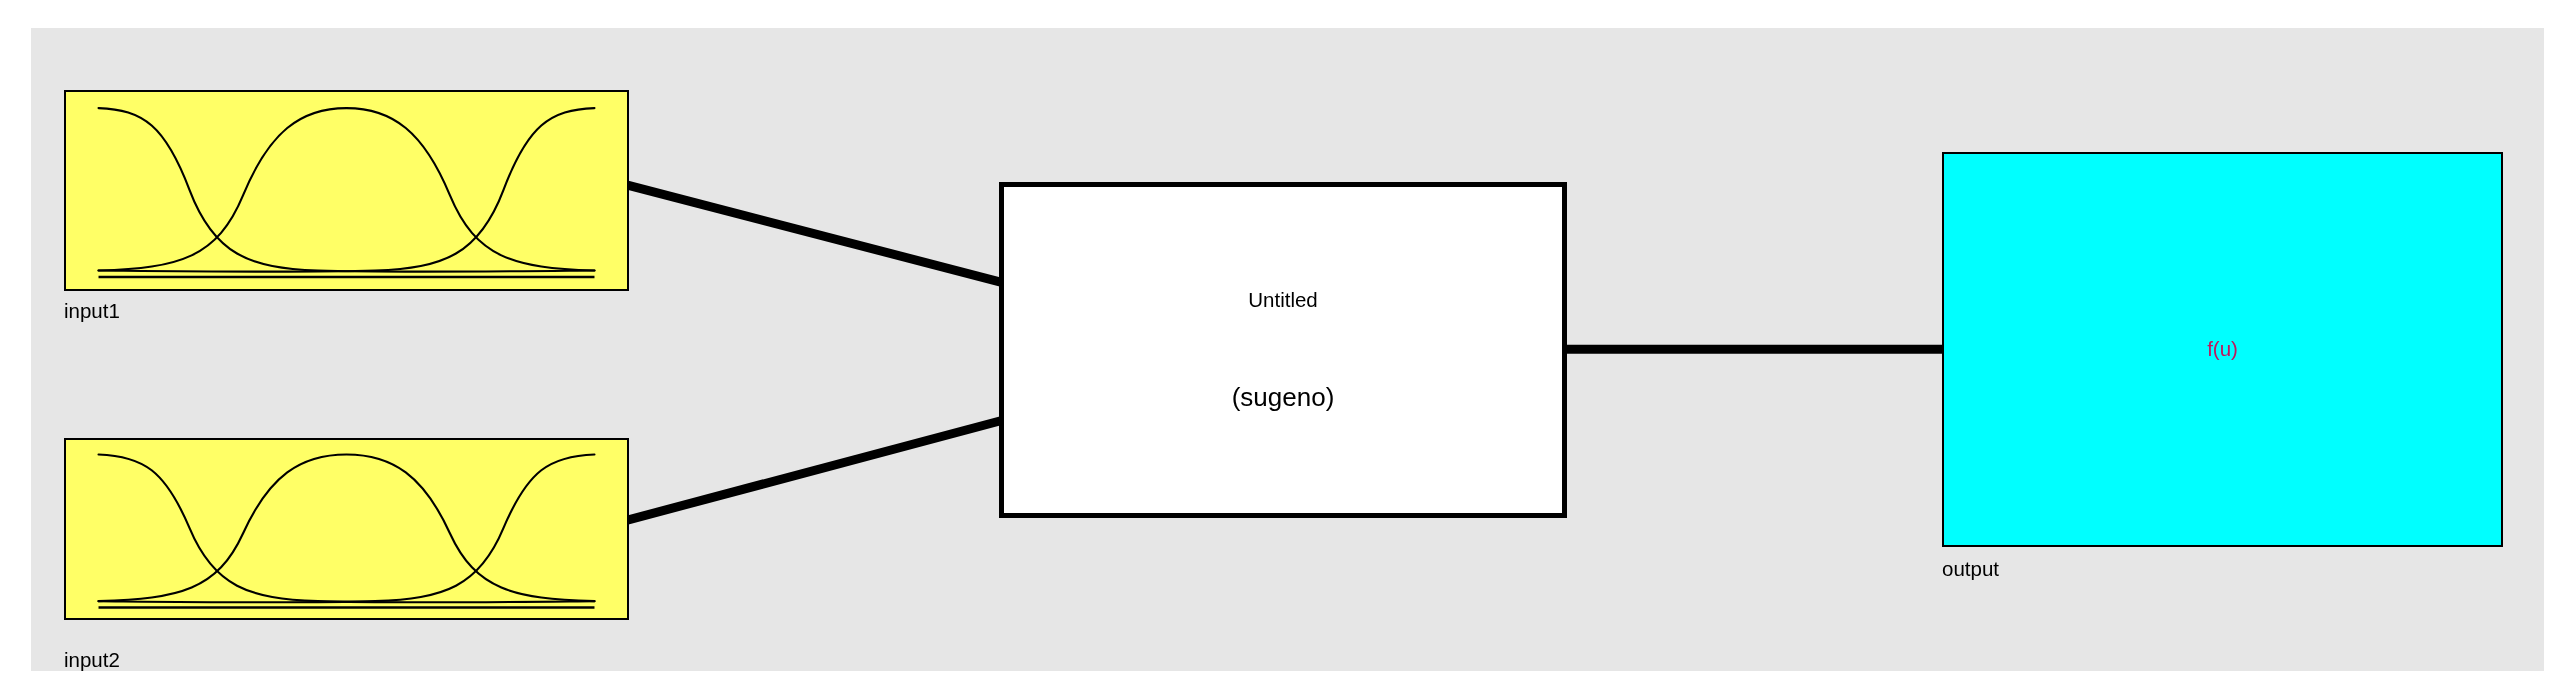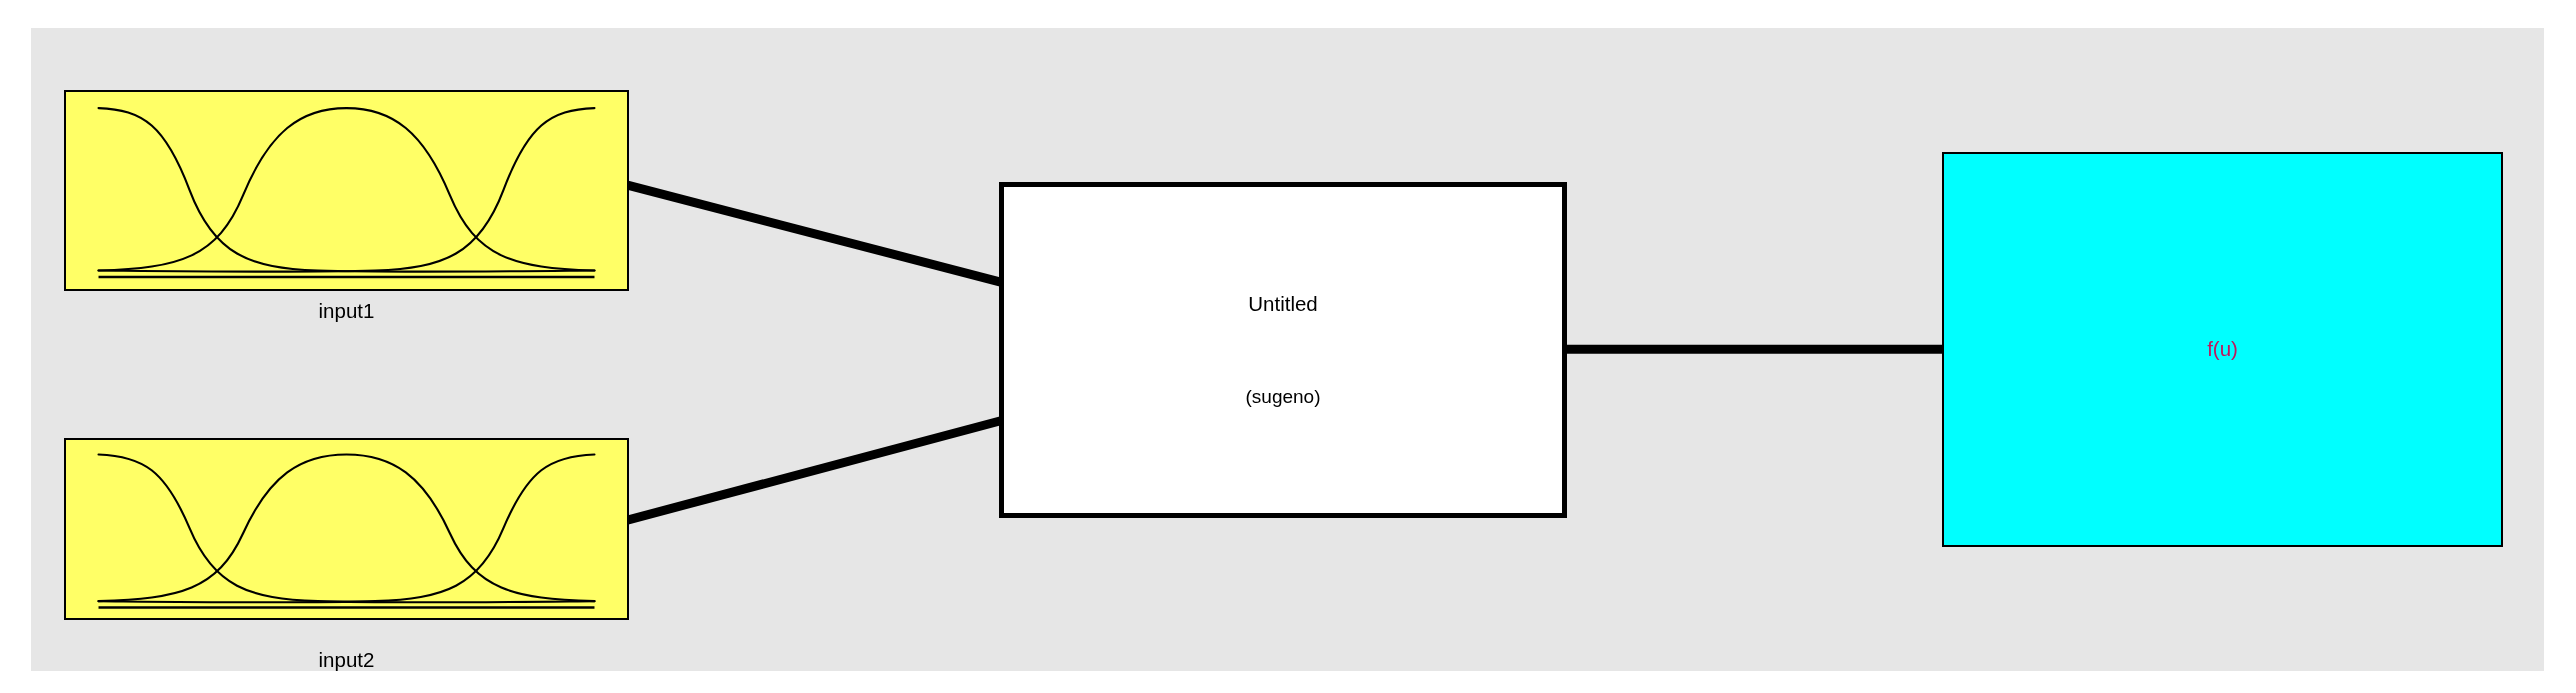--- a/index.html
+++ b/index.html
@@ -51,34 +51,34 @@
   .block-output {
     background: #00ffff;
     border: 2.5px solid #000000;
     display: flex;
     align-items: center;
     justify-content: center;
   }
 
   .block-label {
     position: absolute;
-    text-align: center;
+    text-align: left;
     font-size: 20.5px;
     color: #000000;
     white-space: nowrap;
     line-height: 1;
   }
 
   .sys-title {
     font-size: 20.5px;
     color: #000000;
     line-height: 1;
   }
   .sys-type {
-    font-size: 19px;
+    font-size: 26px;
     color: #000000;
     line-height: 1;
     margin-top: 44px;
   }
   .out-expr {
     font-size: 20.5px;
     color: #be185d;
     line-height: 1;
   }
 
@@ -130,15 +130,16 @@
   <div class="block-label" style="left:64px; top:630px; width:565px;margin-top:20px;">input2</div>
 
   <div class="block block-system" style="left:999px; top:182px; width:568px; height:336px;">
     <div class="sys-title">Untitled</div>
     <div class="sys-type">(sugeno)</div>
   </div>
 
   <div class="block block-output" style="left:1942px; top:152px; width:561px; height:395px;">
     <div class="out-expr">f(u)</div>
   </div>
+  <div class="block-label" style="left:1942px; top:559px; width:561px;">output</div>
 
 </div>
 
 
 </body></html>

